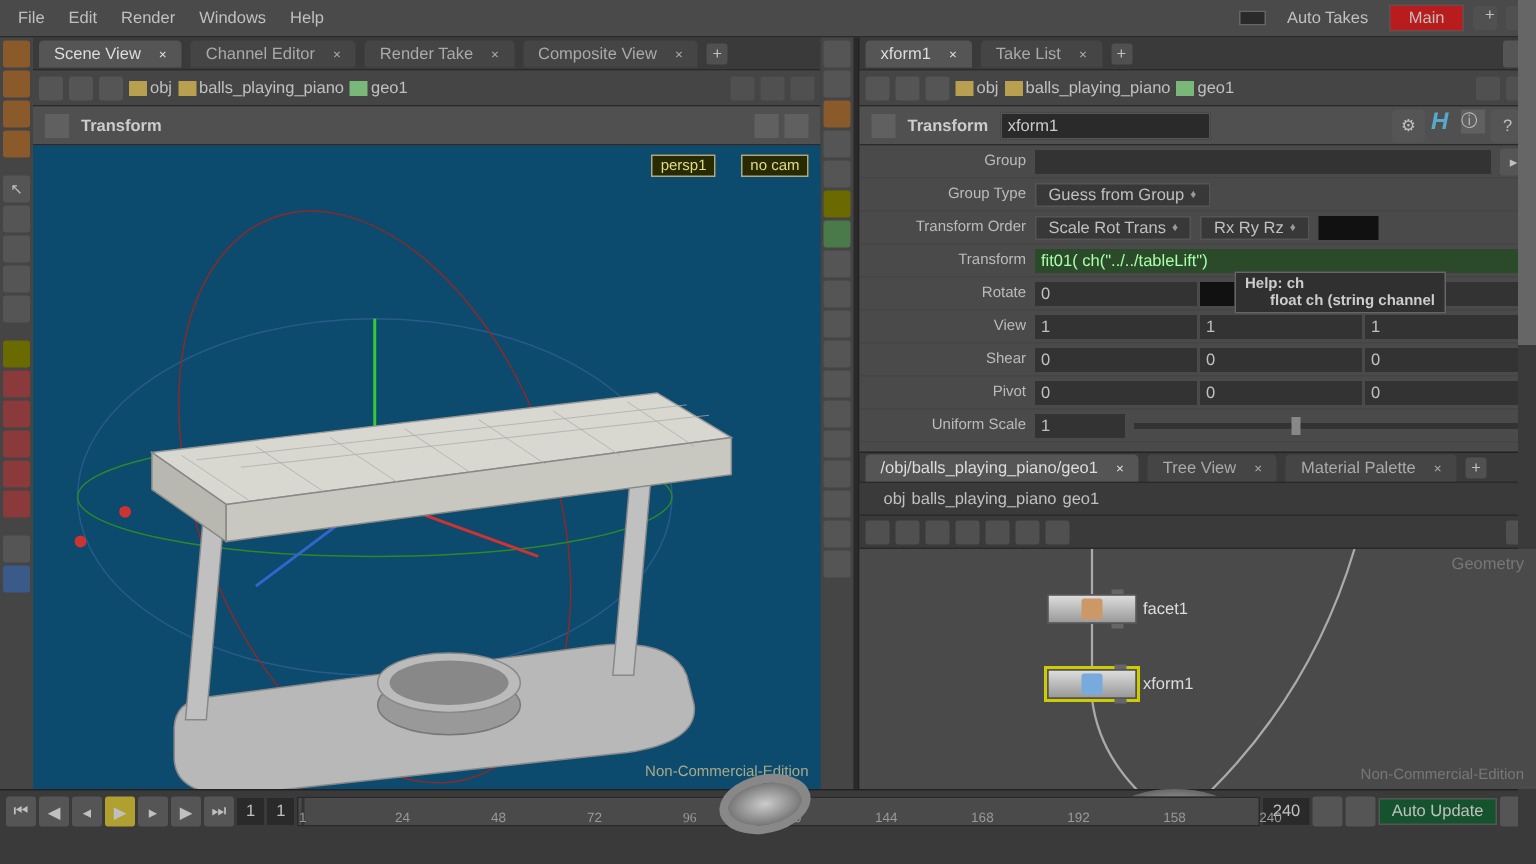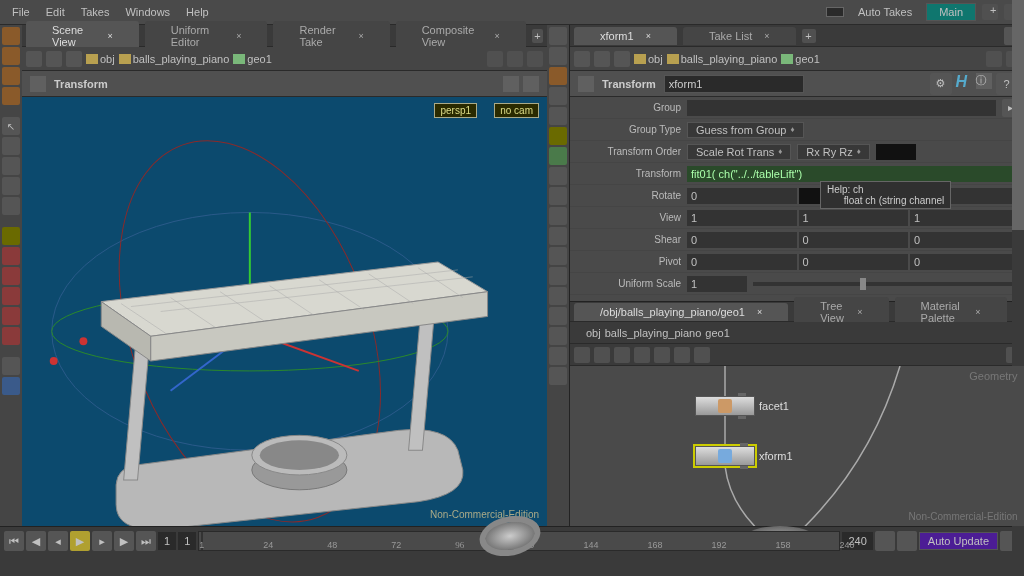--- a/index.html
+++ b/index.html
@@ -1,24 +1,24 @@
 <!DOCTYPE html>
 <html><head>
 <meta charset="utf-8">
 <style>
 * { margin: 0; padding: 0; box-sizing: border-box; font-family: Arial, sans-serif; font-size: 11px; }
 body { width: 1024px; height: 576px; background: #3a3a3a; color: #c0c0c0; overflow: hidden; position: relative; }
 .menubar { height: 25px; background: #4a4a4a; display: flex; align-items: center; padding: 0 4px; border-bottom: 1px solid #2a2a2a; }
 .menubar span { padding: 0 8px; cursor: pointer; }
 .menubar .right { margin-left: auto; display: flex; align-items: center; gap: 6px; }
 .menubar .chk { width: 10px; height: 10px; background: #2a2a2a; border: 1px solid #666; display: inline-block; }
-.menubar .sel { background: #0f766e; padding: 2px 12px; border: 1px solid #555; }
+.menubar .sel { background: #b91c1c; padding: 2px 12px; border: 1px solid #555; }
 .menubar .ico { width: 16px; height: 16px; background: #505050; border-radius: 2px; }
 .tabbar { height: 22px; background: #3a3a3a; display: flex; align-items: center; padding: 0 4px; border-bottom: 1px solid #2a2a2a; gap: 6px; flex-shrink: 0; }
-.tab { background: #454545; padding: 3px 26px; border-radius: 3px 3px 0 0; color: #aaa; display:flex; align-items:center; gap:12px; }
+.tab { background: #454545; padding: 3px 10px; border-radius: 3px 3px 0 0; color: #aaa; display:flex; align-items:center; gap:12px; }
 .tab.active { background: #555; color: #ddd; }
 .tab .x { font-size: 9px; }
 .plus { width: 14px; height: 14px; background: #505050; border-radius: 2px; display:flex; align-items:center; justify-content:center; }
 .main { display: flex; height: 501px; }
 .left-tools, .left-tools2 { width: 22px; background: #454545; display: flex; flex-direction: column; gap: 2px; padding: 2px; }
 .tool { width: 18px; height: 18px; background: #555; border-radius: 2px; display:flex; align-items:center; justify-content:center; font-size:10px; }
 .tool.sel { background: #6a6a00; }
 .tool.orange { background: #8a5a2a; }
 .tool.red { background: #8a3a3a; }
 .tool.blue { background: #3a5a8a; }
@@ -43,21 +43,21 @@
 .right-tabs { height: 22px; display:flex; align-items:center; padding:0 4px; gap:6px; border-bottom: 1px solid #2a2a2a; flex-shrink:0; }
 .param-body { flex: 0 0 205px; background: #4a4a4a; display:flex; flex-direction:column; overflow:hidden; border-bottom:1px solid #222; }
 .param-row { display:flex; align-items:center; height:22px; padding: 0 6px; gap: 6px; border-bottom: 1px solid #454545; }
 .param-row .lbl { width: 105px; text-align:right; color:#bbb; font-size:10px; }
 .param-row .fld { flex:1; background: #333; padding: 2px 4px; height:16px; display:flex; align-items:center; }
 .param-row .fld.expr { background: #2a4a2a; color: #afa; position:relative; }
 .param-row .sel { background:#383838; border:1px solid #555; padding:1px 8px; height:16px; display:flex; align-items:center; gap:4px; }
 .param-row .tri { font-size:8px; color:#999; }
 .param-row .fld3 { flex:1; display:flex; gap:2px; }
 .param-row .fld3 .c { flex:1; background:#333; padding:2px 4px; height:16px; display:flex; align-items:center; }
-.tooltip { position:absolute; background:#303030; border:1px solid #666; padding:2px 6px; color:#ccc; font-size:10px; white-space:pre; z-index:10; }
+.tooltip { position:absolute; background:#303030; border:1px solid #666; padding:2px 6px; color:#ccc; font-size:10px; white-space:pre; z-index:10;font-weight:bold; }
 .network-top { flex: 1; display:flex; flex-direction:column; }
 .net-tabs { height: 20px; display:flex; align-items:center; padding:0 4px; gap:6px; font-size:10px; border-bottom:1px solid #2a2a2a; flex-shrink:0; }
 .net-path { height: 22px; display:flex; align-items:center; padding:0 4px; gap:4px; background:#3a3a3a; border-bottom:1px solid #2a2a2a; flex-shrink:0; }
 .net-tool { height: 22px; display:flex; align-items:center; padding:0 4px; gap:4px; background:#3a3a3a; border-bottom:1px solid #2a2a2a; flex-shrink:0; }
 .net-tool .ico { width:16px; height:16px; background:#505050; border-radius:2px; }
 .network { flex:1; background: #4a4a4a; position: relative; }
 .node { position:absolute; display:flex; align-items:center; gap:4px; }
 .node .body { width: 60px; height: 20px; background: linear-gradient(#ddd,#999); border:1px solid #555; display:flex; align-items:center; justify-content:center; }
 .node.sel .body { outline: 2px solid #cc0; }
 .node .body .nic { width:14px; height:14px; background:#888; border-radius:2px; }
@@ -81,21 +81,21 @@
 .logo .ring { width:60px; height:40px; border:6px solid #888; border-radius:50%; transform:skew(-10deg) rotate(-5deg); background: radial-gradient(#ccc,#555); }
 .input-pin { position:absolute; top:-3px; left:50%; transform:translateX(-50%); width:8px; height:3px; background:#666; }
 .output-pin { position:absolute; bottom:-3px; left:50%; transform:translateX(-50%); width:8px; height:3px; background:#666; }
 </style>
 </head>
 <body>
 
 <div class="menubar">
   <span>File</span>
   <span>Edit</span>
-  <span>Takes</span>
+  <span>Render</span>
   <span>Windows</span>
   <span>Help</span>
   <div class="right">
     <span class="chk"></span>
     <span>Auto Takes</span>
     <span class="sel">Main</span>
     <span class="ico">+</span>
     <span class="ico">?</span>
   </div>
 </div>
@@ -125,21 +125,21 @@
     <div class="tool blue"></div>
   </div>
 
   <div class="left-pane">
     <div class="tabbar">
       <div class="tab active">
           <span>Scene View</span>
           <span class="x">×</span>
         </div>
       <div class="tab">
-          <span>Uniform Editor</span>
+          <span>Channel Editor</span>
           <span class="x">×</span>
         </div>
       <div class="tab">
           <span>Render Take</span>
           <span class="x">×</span>
         </div>
       <div class="tab">
           <span>Composite View</span>
           <span class="x">×</span>
         </div>
@@ -447,19 +447,19 @@
       <div class="tick" style="left: 50%;">120</div>
       <div class="tick" style="left: 60%;">144</div>
       <div class="tick" style="left: 70%;">168</div>
       <div class="tick" style="left: 80%;">192</div>
       <div class="tick" style="left: 90%;">158</div>
       <div class="tick" style="left: 100%;">240</div>
     </div>
   <div class="tfld">240</div>
   <div class="tbtn"></div>
   <div class="tbtn"></div>
-  <div class="sel" style="background:#4c1d95; border:1px solid #555; padding:2px 8px">Auto Update</div>
+  <div class="sel" style="background:#14532d; border:1px solid #555; padding:2px 8px">Auto Update</div>
   <div class="tbtn"></div>
 </div>
 
 <div class="logo">
     <div class="ring"></div>
   </div>
 
 </body></html>

